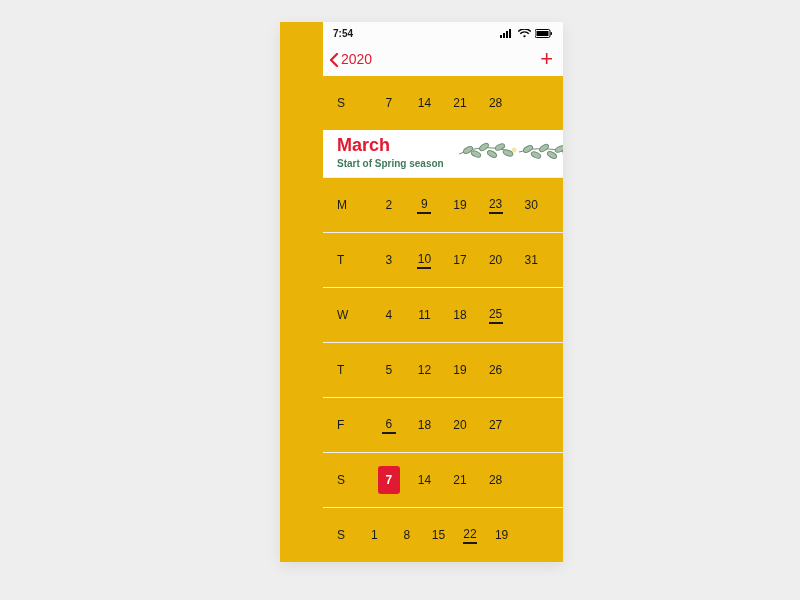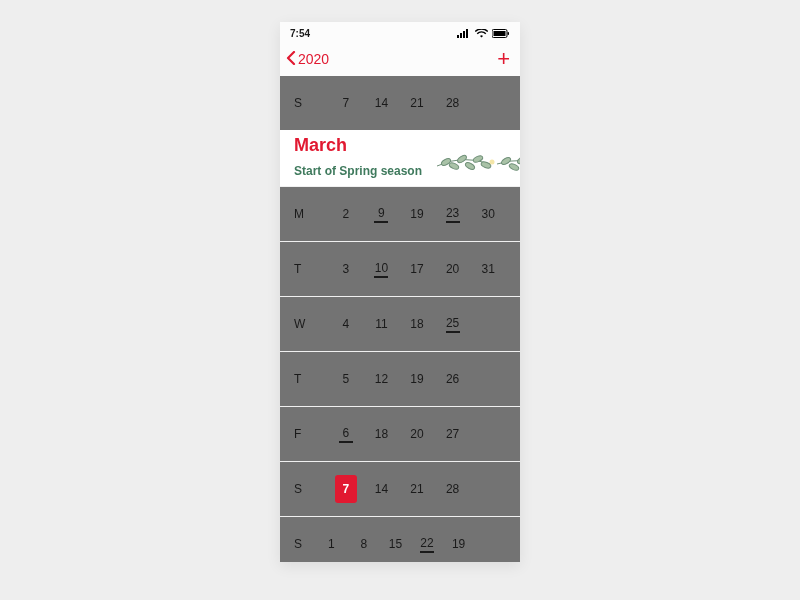--- a/index.html
+++ b/index.html
@@ -15,24 +15,25 @@
     width: 800px;
     height: 600px;
     position: relative;
   }
   .phone {
     position: absolute;
     left: 280px;
     top: 22px;
     width: 240px;
     height: 540px;
-    background: #737373;
+    background: #eab308;
     box-shadow: 0 4px 14px rgba(0,0,0,0.08);
     overflow: hidden;
     color: #1a1a1a;
+    padding-left: 43px;
   }
 
   
   .statusbar {
     height: 22px;
     background: #fcfcfc;
     display: flex;
     align-items: center;
     justify-content: space-between;
     padding: 0 10px;
@@ -46,21 +47,21 @@
   .navbar {
     height: 30px;
     background: #fcfcfc;
     display: flex;
     align-items: center;
     justify-content: space-between;
     padding: 0 10px 2px 6px;
   }
   .back-btn {
     display: flex;
-    align-items: flex-start;
+    align-items: flex-end;
     color: #e11931;
     font-size: 14px;
     font-weight: 500;
     gap: 2px;
     cursor: pointer;
   }
   .back-btn svg { display:block; }
   .add-btn {
     color: #e11931;
     font-size: 22px;
@@ -109,37 +110,37 @@
     color: #fff;
     border-radius: 3px;
     font-weight: 600;
   }
   .cell span { display:inline-block; min-width: 14px; }
 
   
   .banner-row {
     padding: 6px 14px 8px 14px;
     display: flex;
-    align-items: flex-end;
+    align-items: flex-start;
     gap: 10px;
     border-bottom: 1px solid #f0f0f0;
     background:#fff;
   }
   .banner-text { flex: 0 0 auto; }
   .banner-text .month {
     color: #e11931;
     font-size: 18px;
     font-weight: 700;
     line-height: 1;
   }
   .banner-text .sub {
     color: #3f7a5d;
-    font-size: 12px;
+    font-size: 10px;
     font-weight: 600;
-    margin-top: 10px;
+    margin-top: 4px;
   }
   .banner-art { flex: 1 1 auto; display:flex; justify-content:center; }
   .banner-art svg { width: 120px; height: 30px; }
 
   .top-row { border-top: none; }
 </style>
 </head>
 <body>
 <div class="stage">
   <div class="phone">

